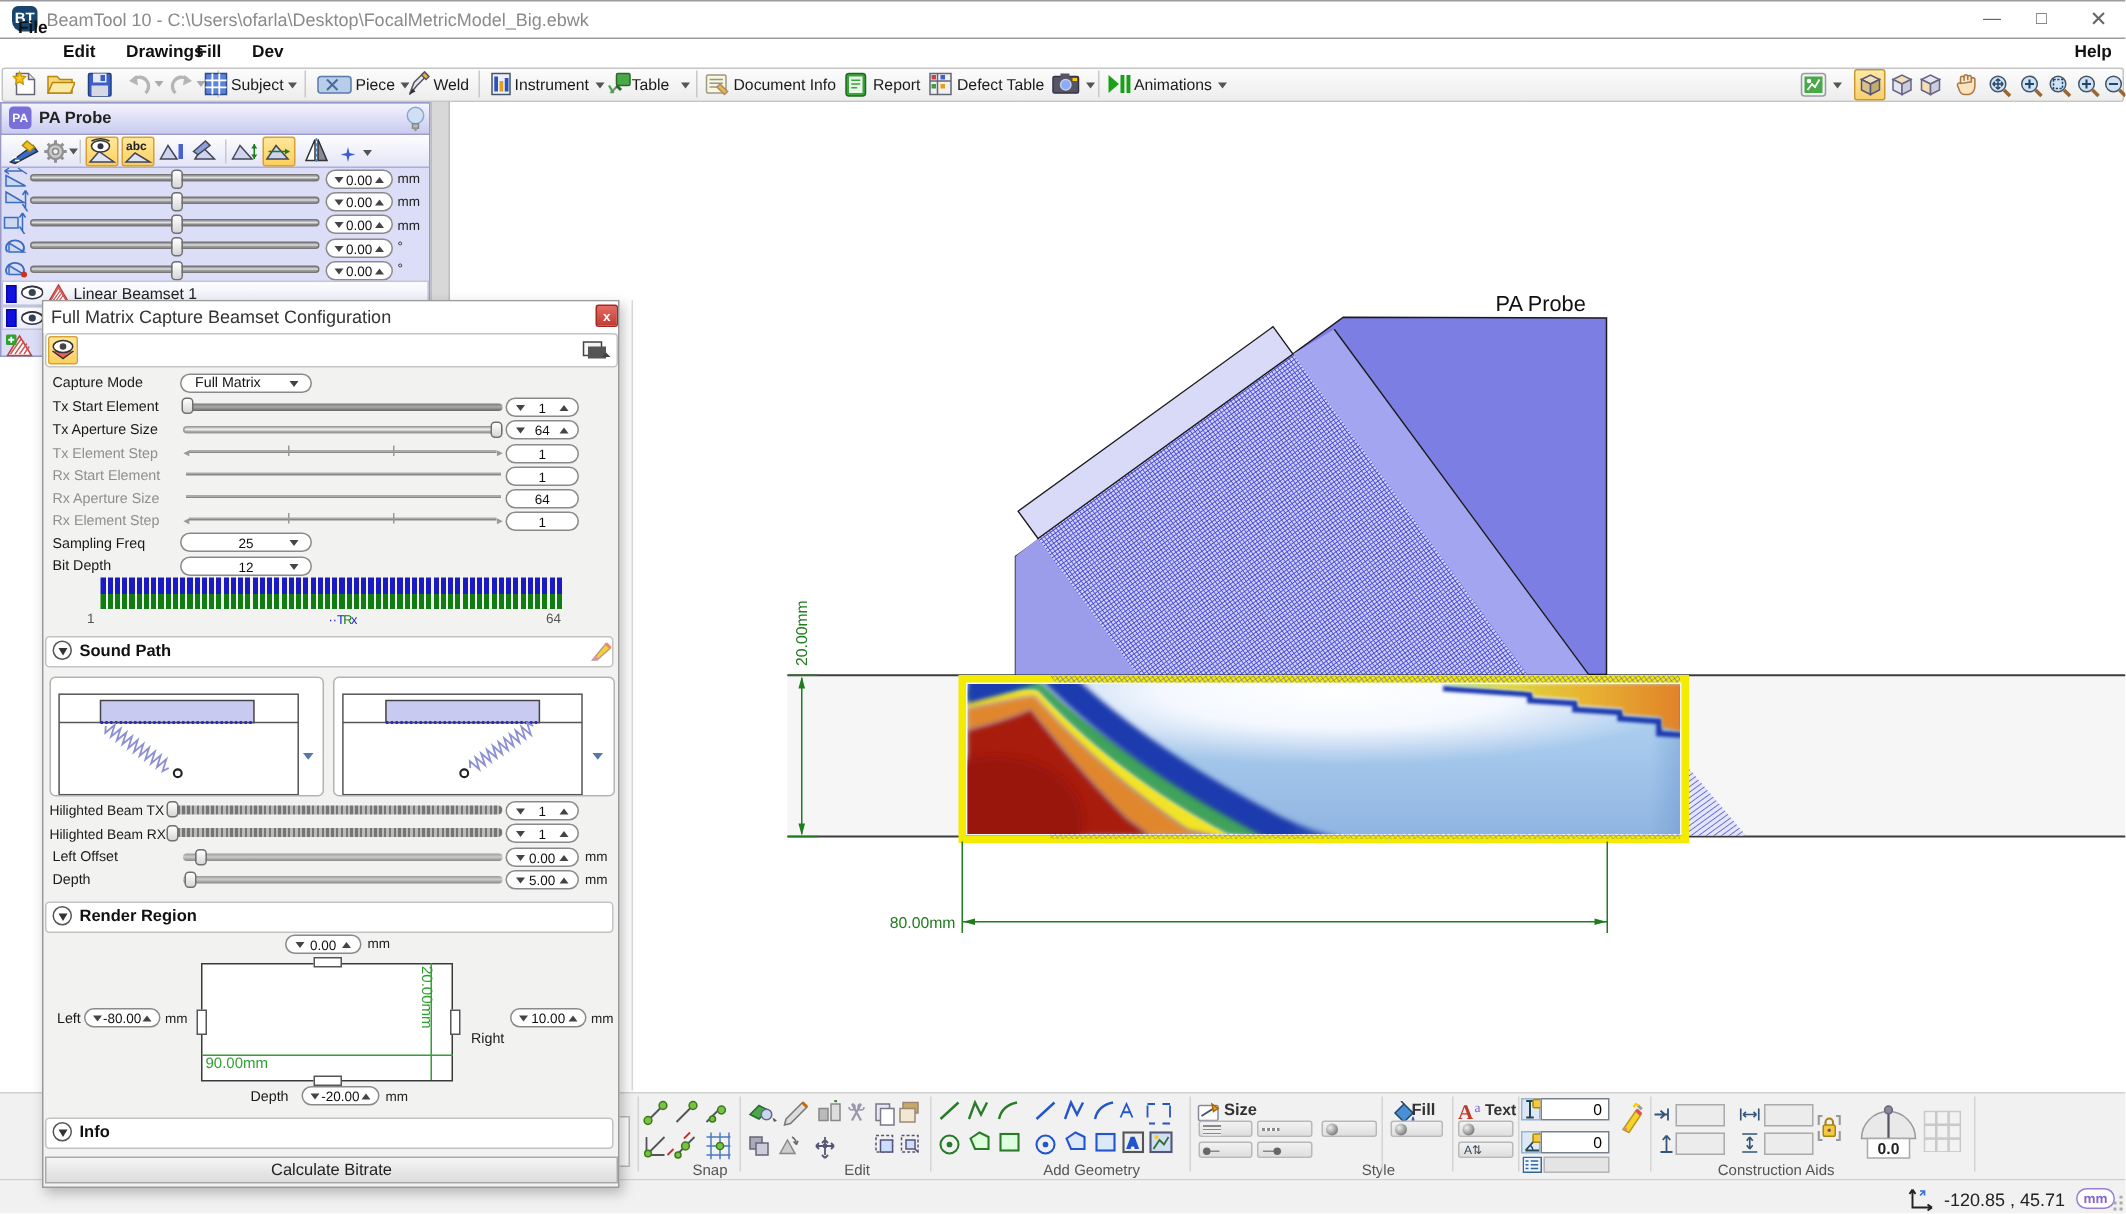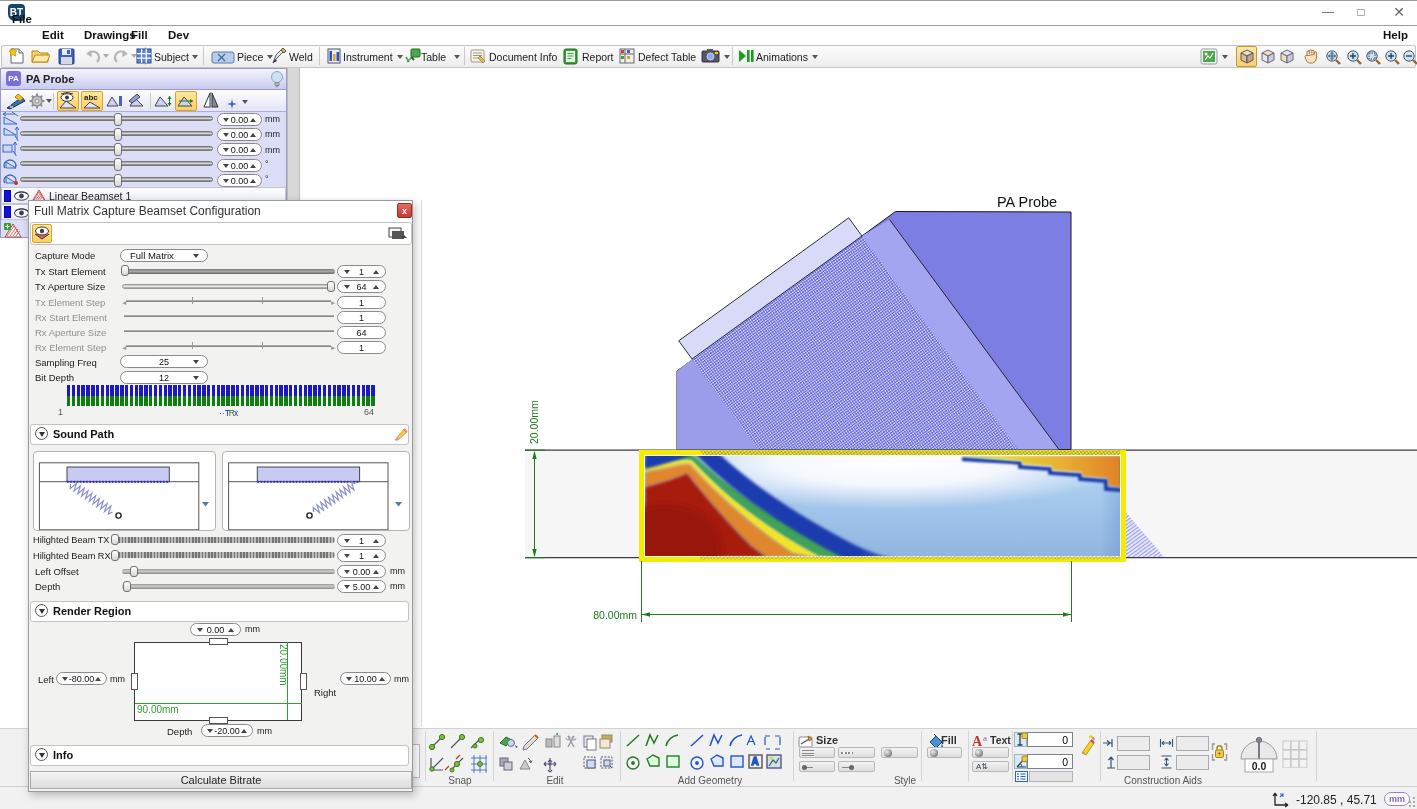--- a/index.html
+++ b/index.html
@@ -38,32 +38,33 @@
 #dlgtitle{left:0;top:0;width:383px;height:21px;background:#fff}
 #dlgx{left:369px;top:3px;width:15px;height:15px;background:linear-gradient(#e46c63,#c43a31);border:1px solid #a02a22;border-radius:2px;color:#fff;font-size:9px;font-weight:bold;text-align:center;line-height:14px}
 .secbar{left:2px;width:379px;height:21px;background:#fff;border:1px solid #c3c3c3;border-radius:3px}
 .sectitle{font-size:11px;font-weight:bold;color:#111}
 .cirarr{width:13px;height:13px;border:1px solid #555;border-radius:50%;background:#fff}
 .dlbl{font-size:9.5px;color:#1a1a1a;white-space:nowrap}
 .glbl{font-size:9.5px;color:#8f8f8f;white-space:nowrap}
 .gline{height:2px;border-top:1px solid #aaa;border-bottom:1px solid #888}
 
 #ribbon{left:0;top:728px;width:1417px;height:59px;background:#f1f1f1;border-top:1px solid #d2d2d2;border-bottom:1px solid #cfcfcf}
-.glabel{font-size:10px;color:#555;text-align:center}
+.glabel{font-size:10px;color:#555;text-align:right}
 .rsep{top:3px;width:1px;height:50px;background:#d4d4d4}
 .gbtn{background:linear-gradient(#f2f2f2,#dedede);border:1px solid #b8b8b8;border-radius:2px}
 
 #status{left:0;top:787px;width:1417px;height:22px;background:#f1f1f1}
 </style>
 </head>
 <body>
 <div id="app">
 
   <div class="abs" id="titlebar"></div>
   <div class="abs" id="bticon">BT</div>
+  <div class="abs" id="titletext">BeamTool 10 - C:\Users\ofarla\Desktop\FocalMetricModel_Big.ebwk</div>
   <div class="abs winbtn" style="left:1316px;width:24px">―</div>
   <div class="abs winbtn" style="left:1349px;width:24px">□</div>
   <div class="abs winbtn" style="left:1387px;width:24px;font-size:14px">✕</div>
 
   <div class="abs" id="menubar"></div>
   <div class="abs menu" style="left:12px;top:13px">File</div>
   <div class="abs menu" style="left:42px;top:29px">Edit</div>
   <div class="abs menu" style="left:84px;top:29px">Drawings</div>
   <div class="abs menu" style="left:131px;top:29px">Fill</div>
   <div class="abs menu" style="left:168px;top:29px">Dev</div>

